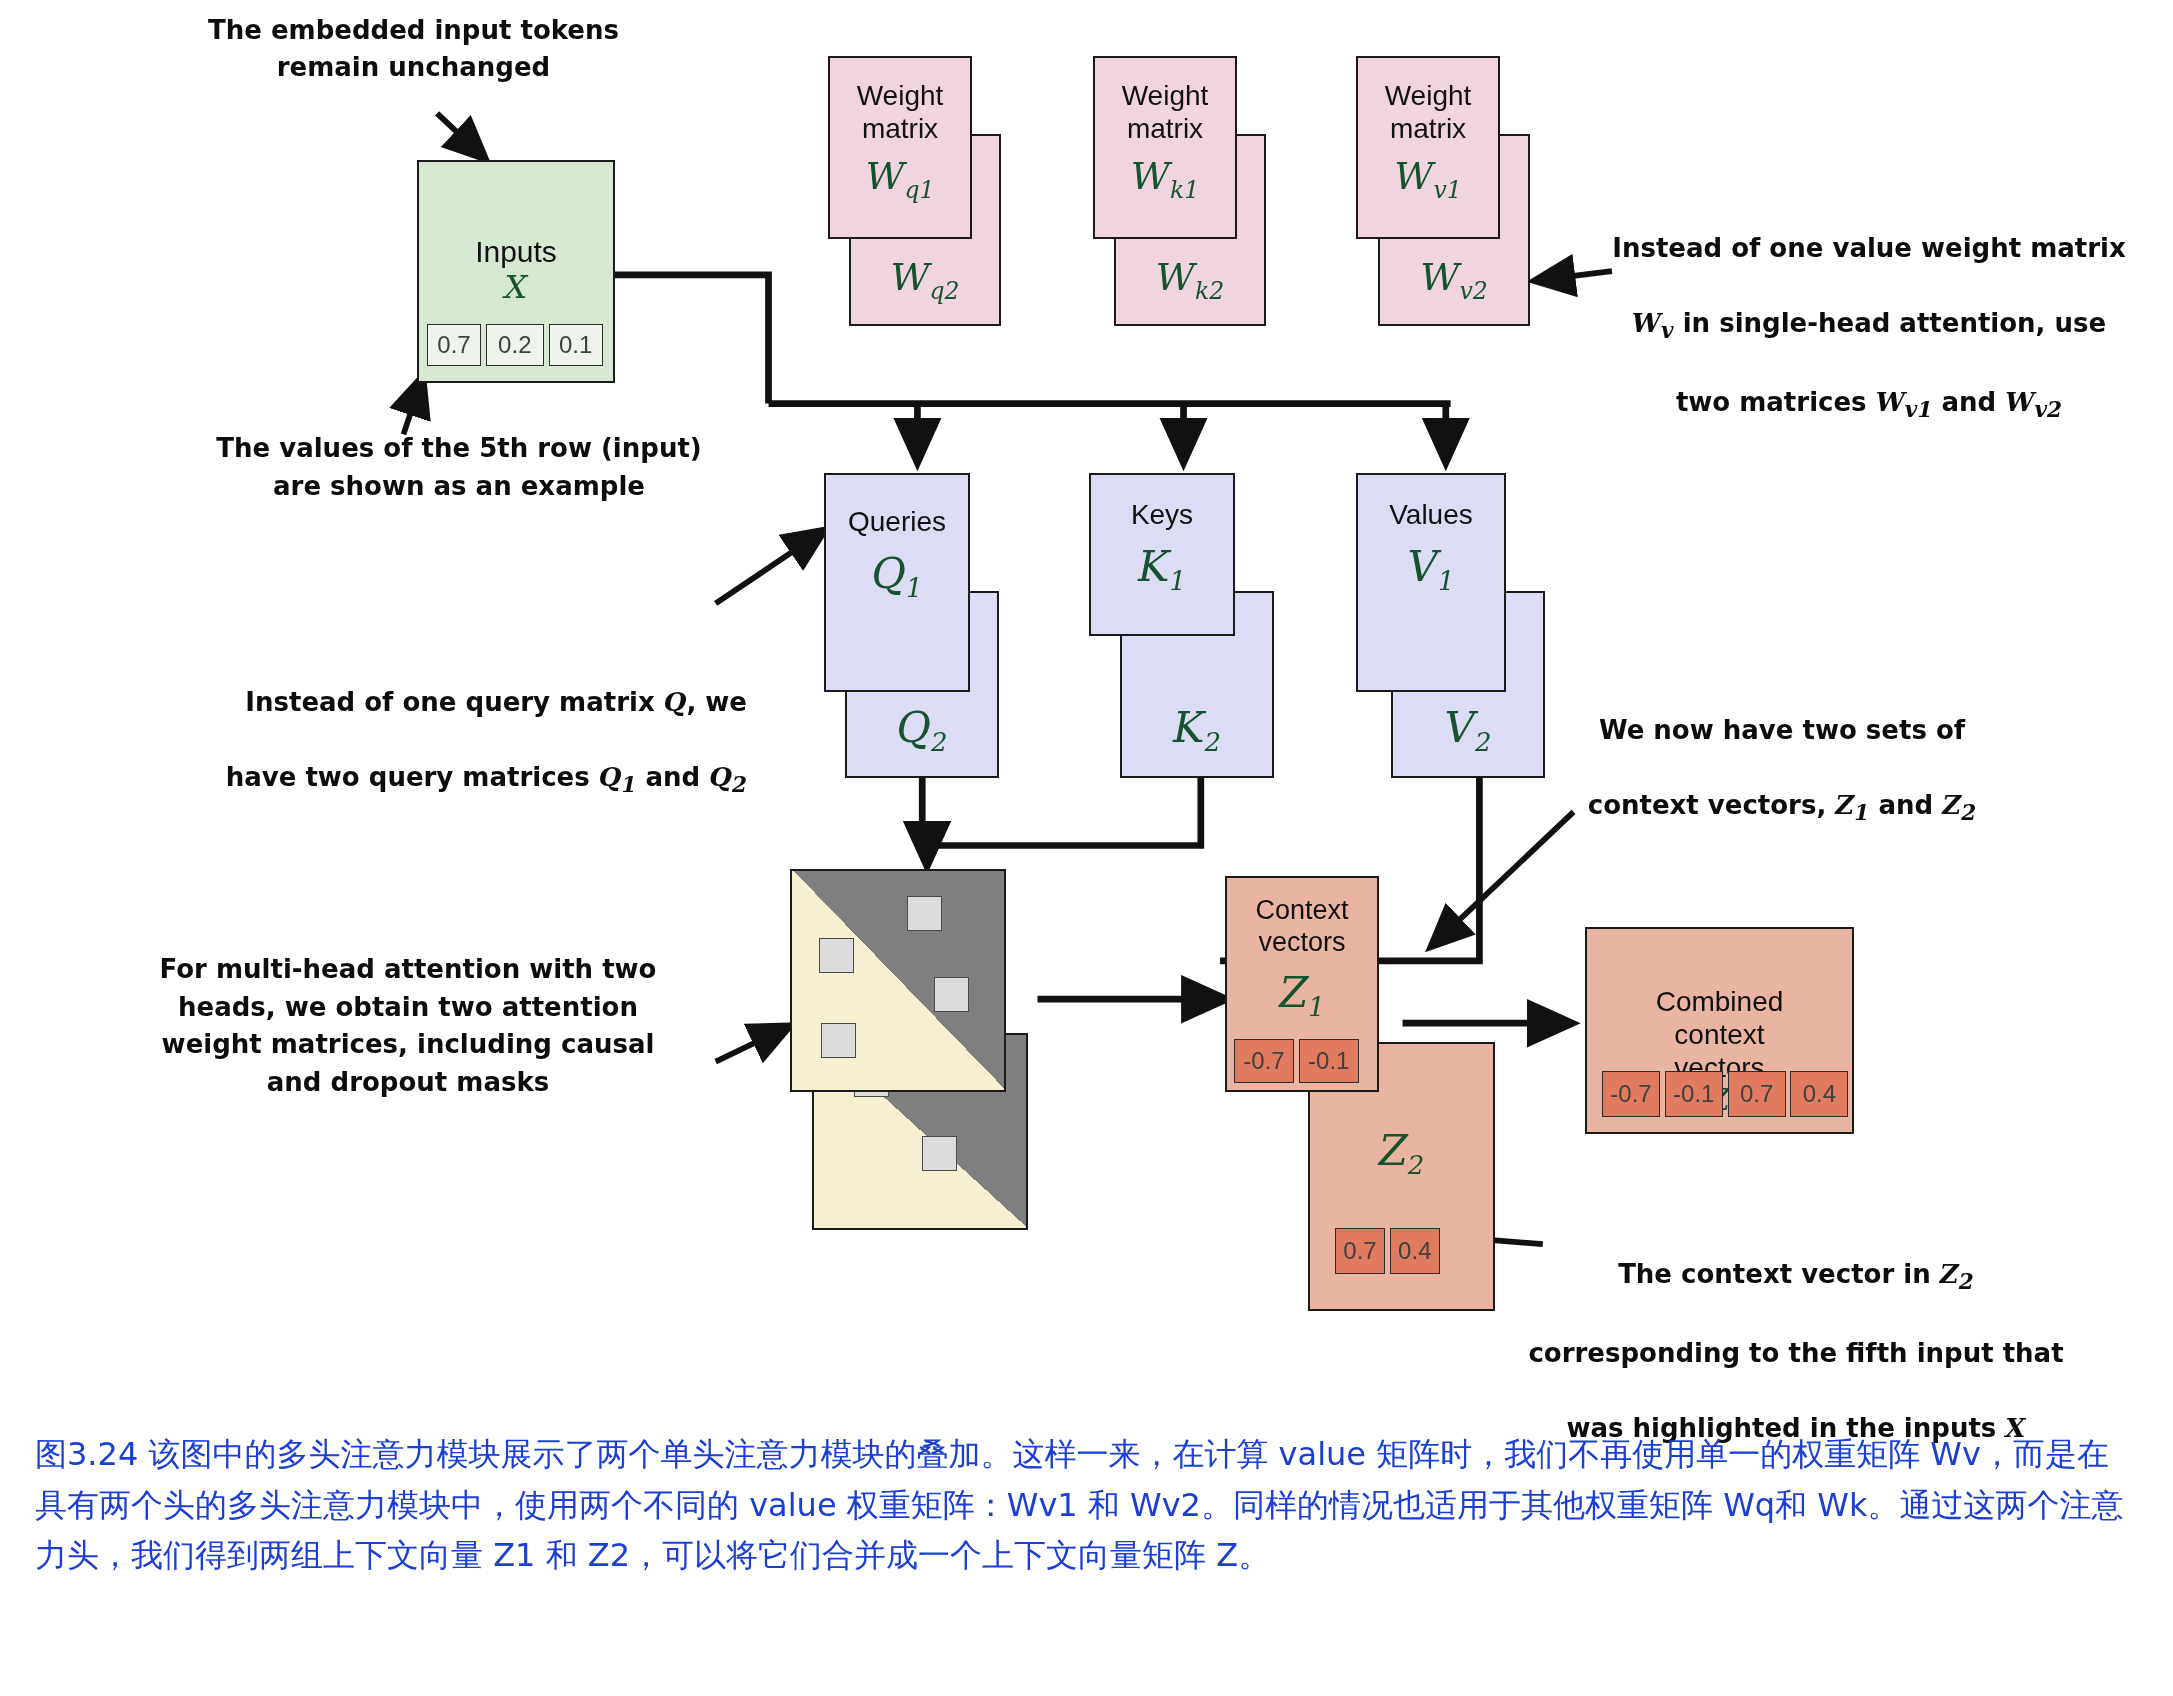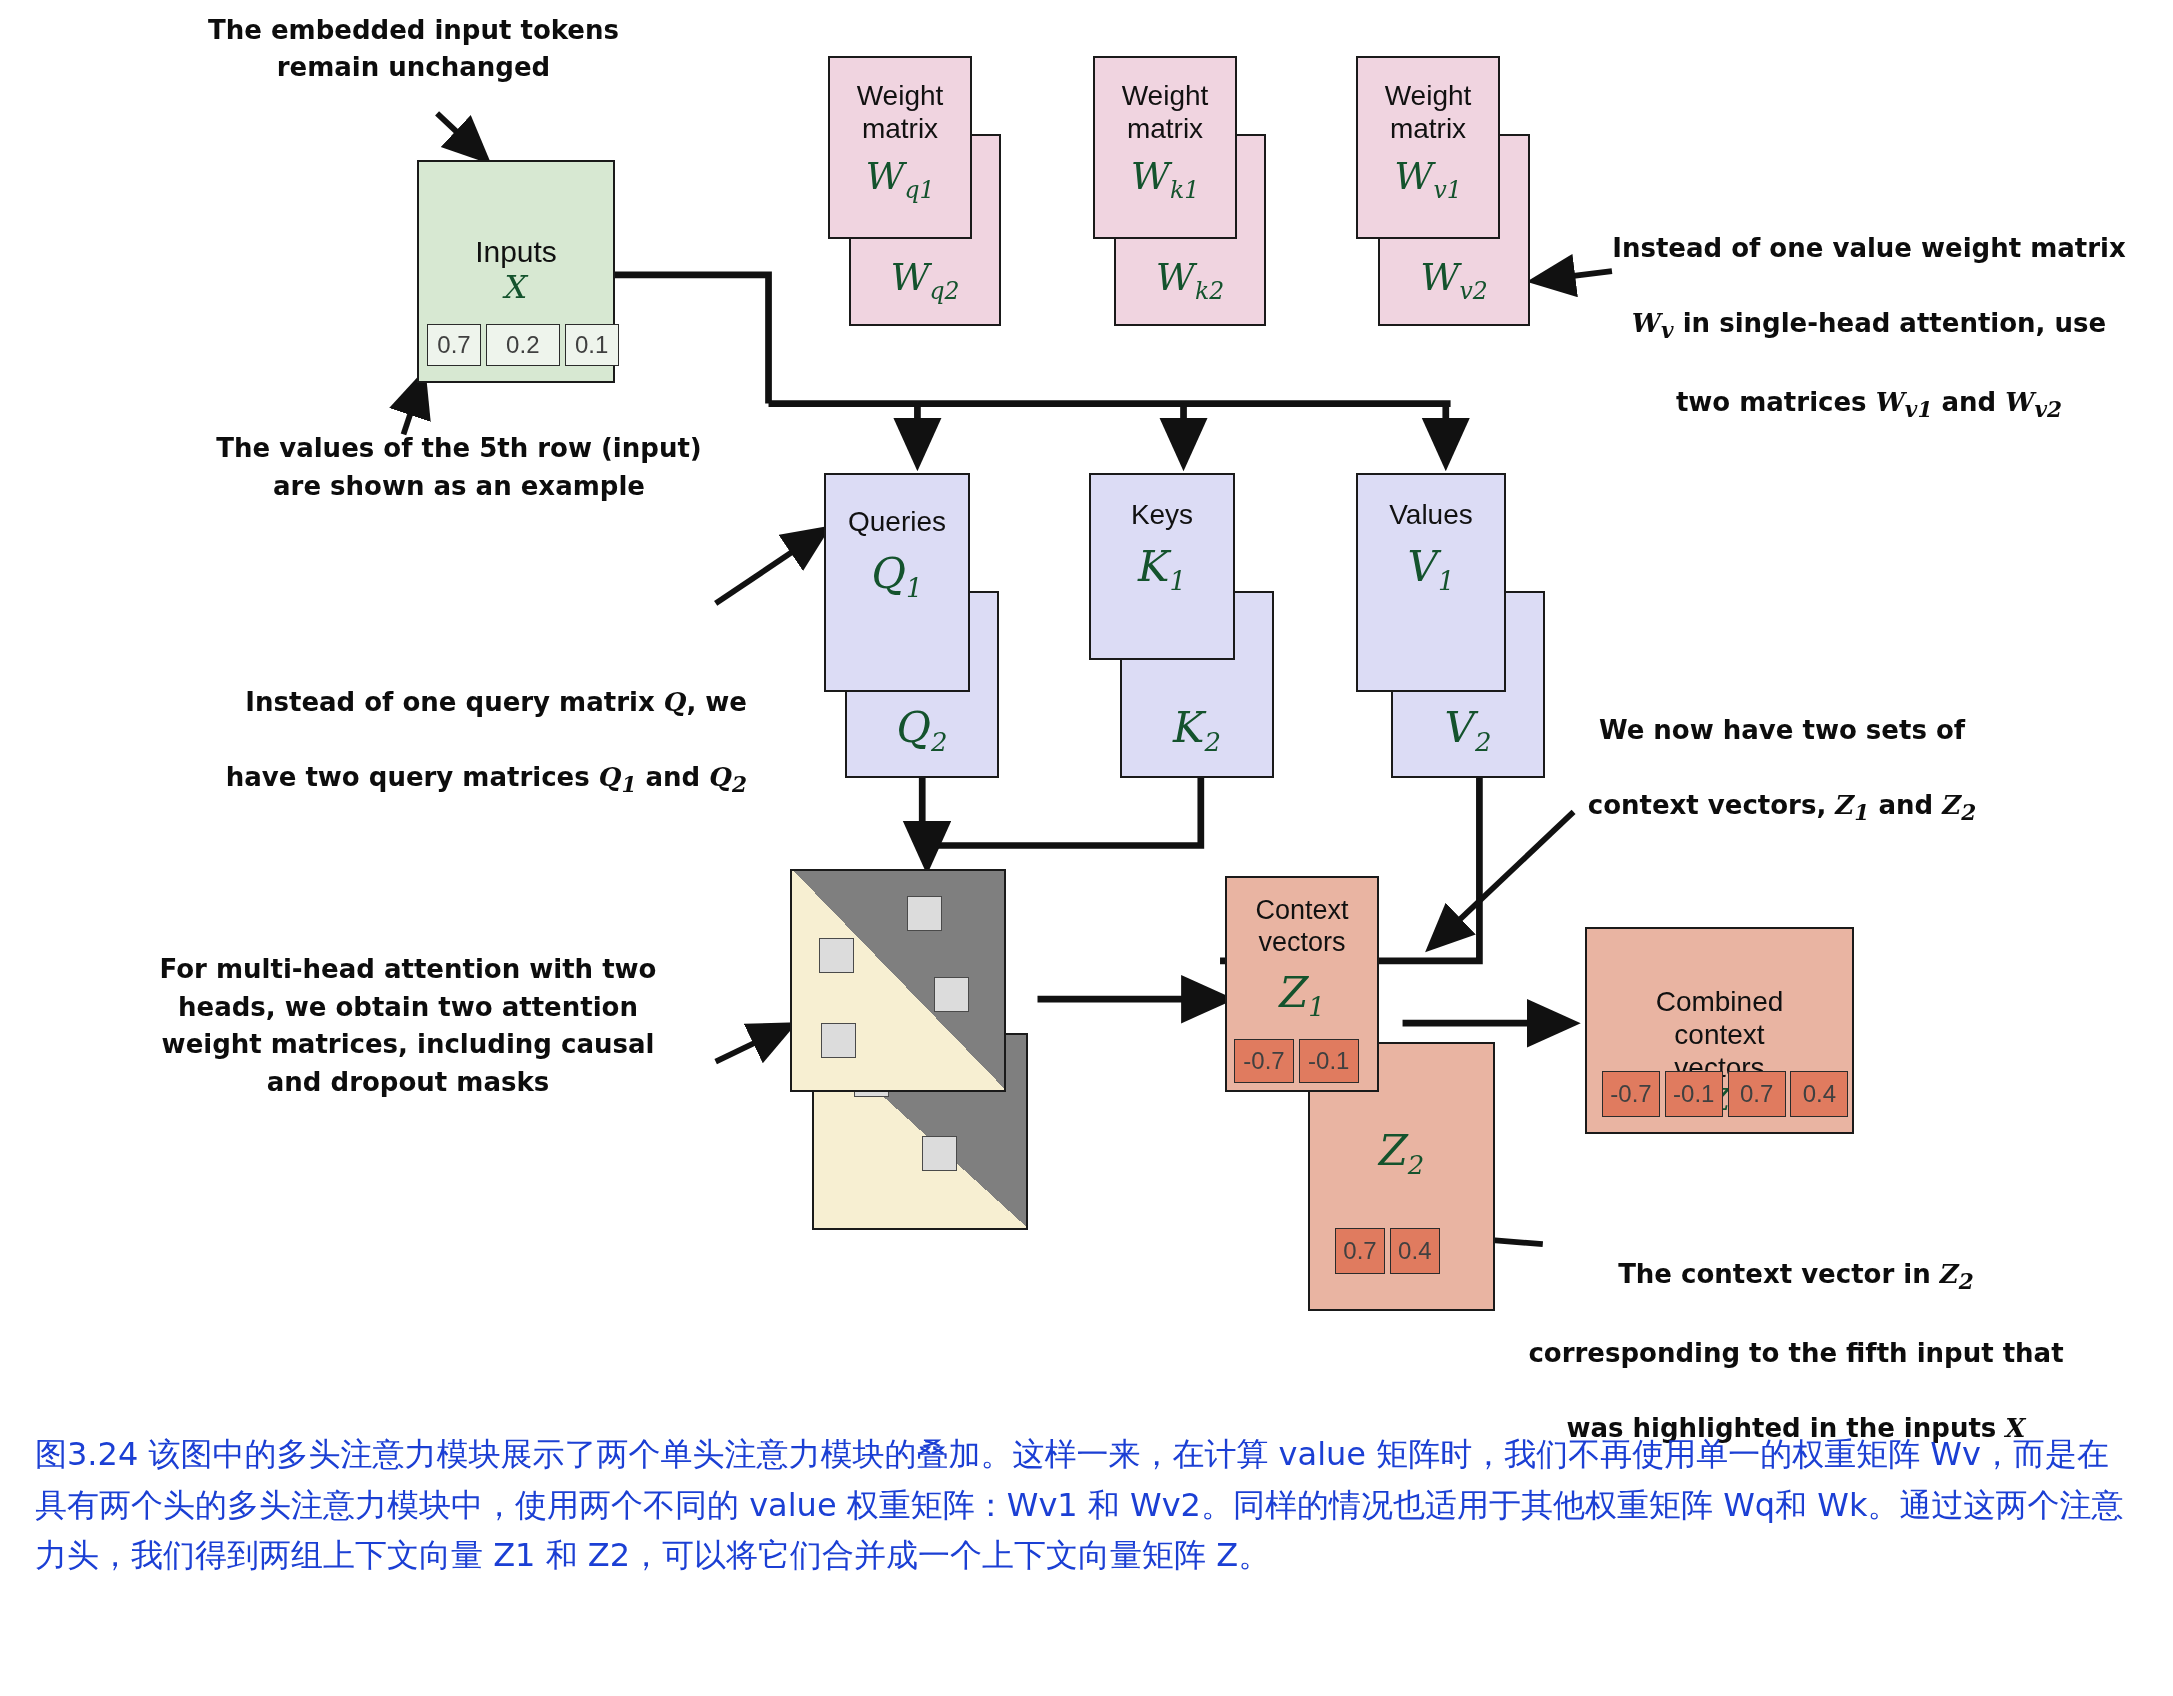--- a/index.html
+++ b/index.html
@@ -138,21 +138,21 @@
   </svg>
 
   <div class="box" style="left:417px; top:160px; width:198px; height:223px; background:#d7e8d2; justify-content:flex-start; padding-top:37px;">
     <div class="lbl" style="font-size:30px;">
       <span>Inputs</span>
       <span class="math" style="font-size:32px;">X</span>
     </div>
   </div>
   <div class="cells" style="left:427px; top:324px;">
     <div class="cell" style="width:54px;height:42px;background:#eef4ec;">0.7</div>
-    <div class="cell" style="width:74px;height:42px;background:#eef4ec;">0.2</div>
+    <div class="cell" style="width:58px;height:42px;background:#eef4ec;">0.2</div>
     <div class="cell" style="width:54px;height:42px;background:#eef4ec;">0.1</div>
   </div>
 
   <div class="box" style="left:849px; top:134px; width:152px; height:192px; background:#f0d4e0; justify-content:flex-end; padding-bottom:21px;">
     <div class="math">
       <span>W</span><sub>q2</sub>
     </div>
   </div>
   <div class="box" style="left:828px; top:56px; width:144px; height:183px; background:#f0d4e0; justify-content:flex-start; padding-top:21px;">
     <div class="lbl">Weight
@@ -198,21 +198,21 @@
     <div class="math" style="font-size:42px; margin-top:15.4px;">
       <span>Q</span><sub>1</sub>
     </div>
   </div>
 
   <div class="box" style="left:1120px; top:591px; width:154px; height:187px; background:#dcdcf5; justify-content:flex-end; padding-bottom:21px;">
     <div class="math" style="font-size:42px;">
       <span>K</span><sub>2</sub>
     </div>
   </div>
-  <div class="box" style="left:1089px; top:473px; width:146px; height:187px; background:#dcdcf5; justify-content:flex-start; padding-top:23px;">
+  <div class="box" style="left:1089px; top:473px; width:146px; height:163px; background:#dcdcf5; justify-content:flex-start; padding-top:23px;">
     <div class="lbl">Keys</div>
     <div class="math" style="font-size:42px; margin-top:15.4px;">
       <span>K</span><sub>1</sub>
     </div>
   </div>
 
   <div class="box" style="left:1391px; top:591px; width:154px; height:187px; background:#dcdcf5; justify-content:flex-end; padding-bottom:21px;">
     <div class="math" style="font-size:42px;">
       <span>V</span><sub>2</sub>
     </div>

